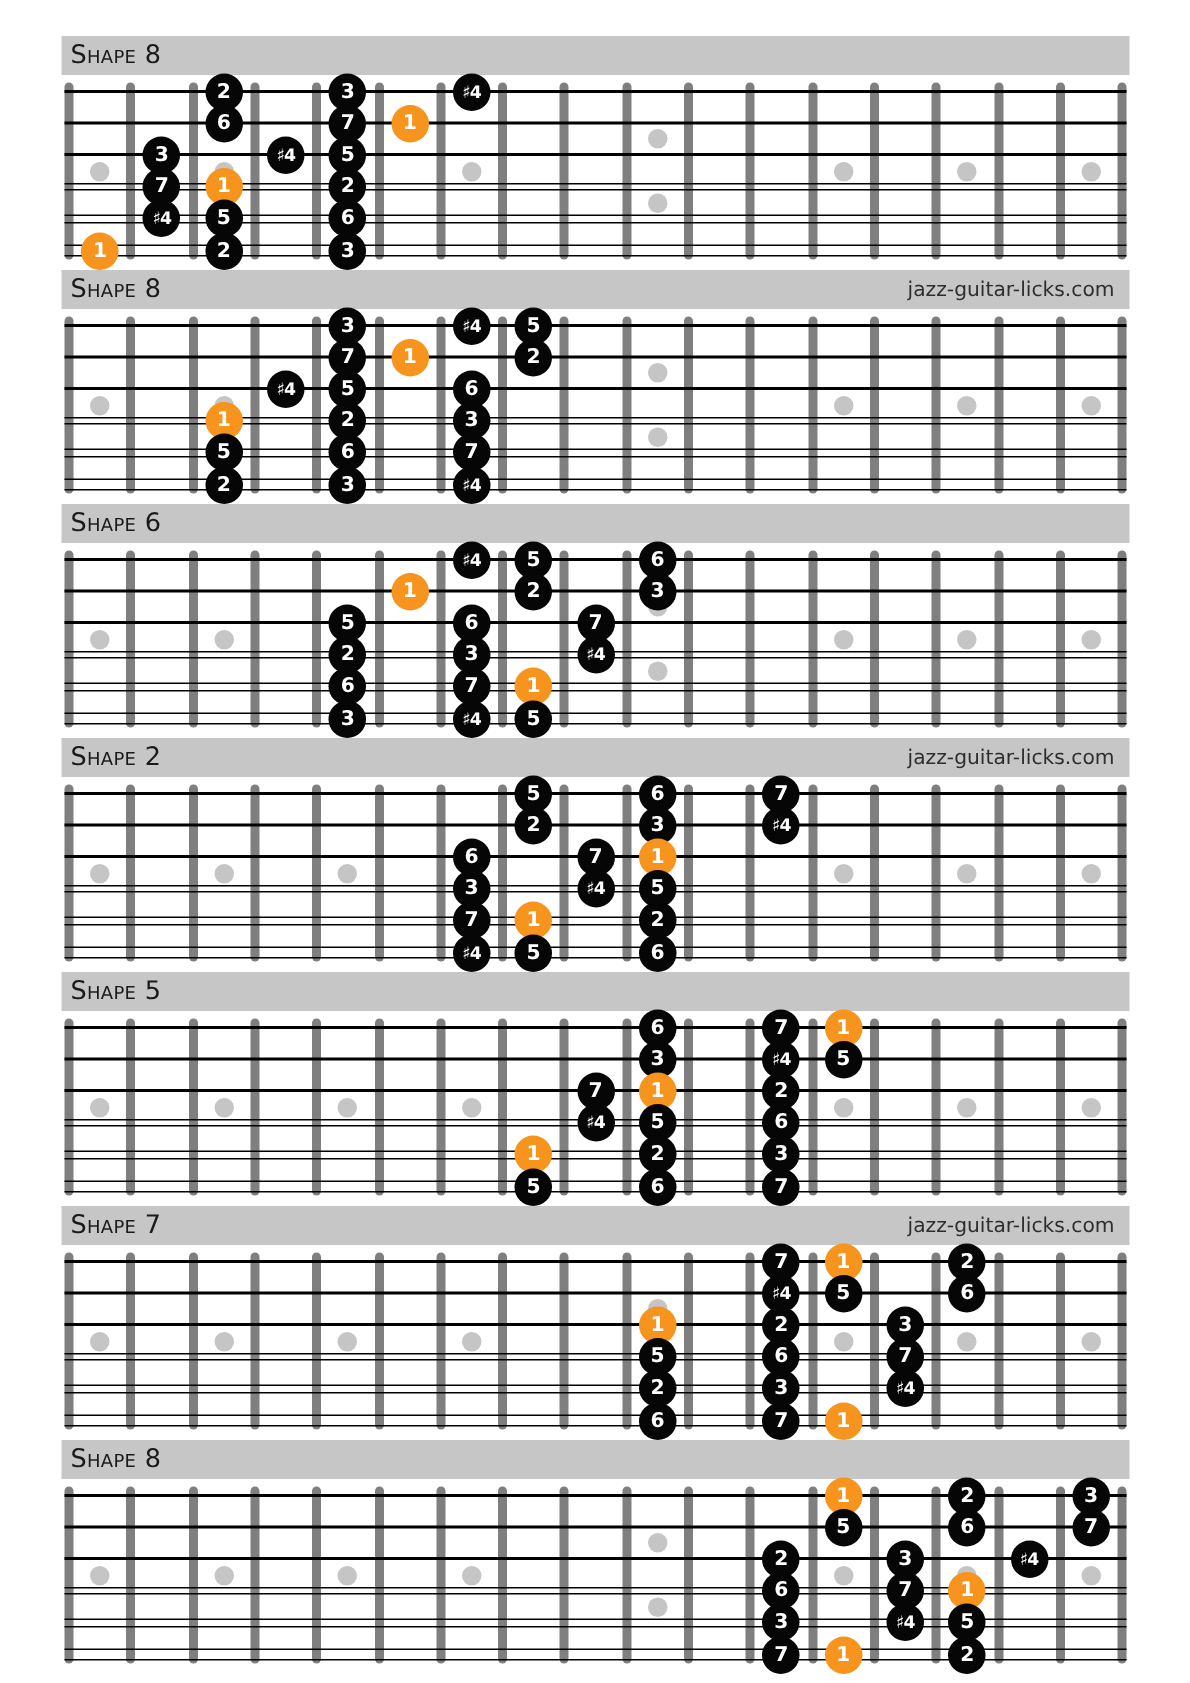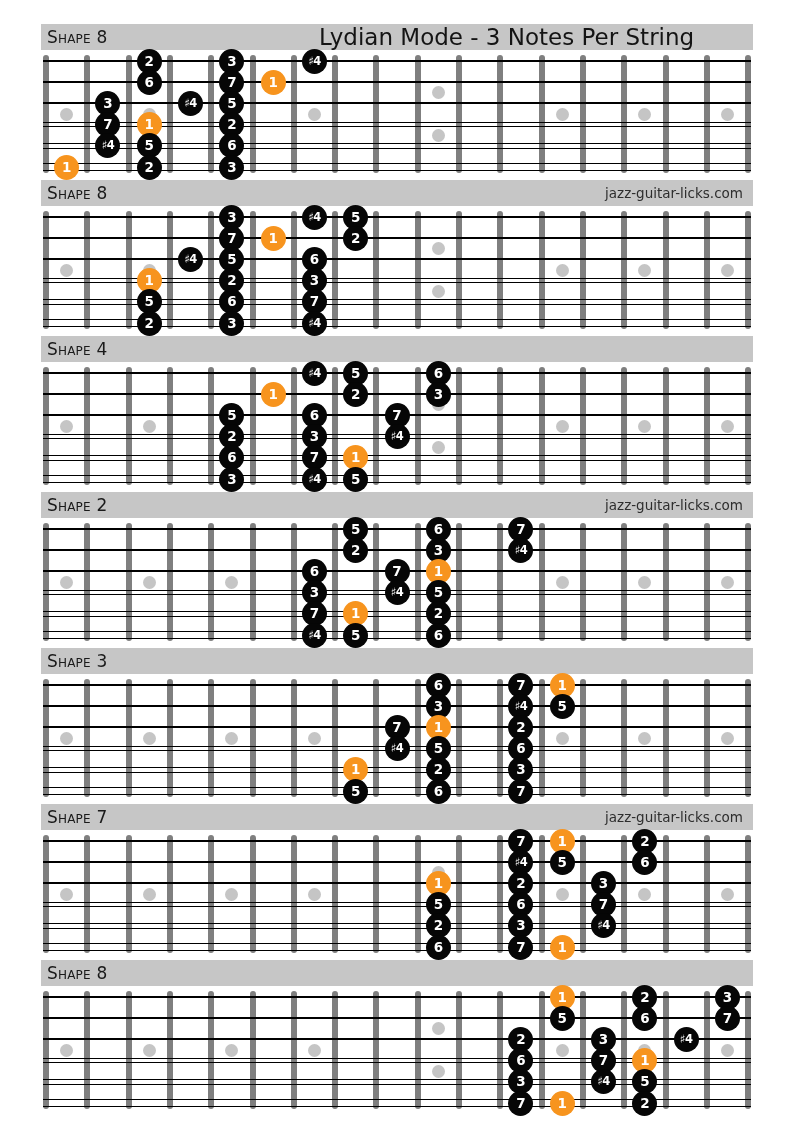--- a/index.html
+++ b/index.html
@@ -36,21 +36,20 @@
   .note.root{background:#f7941e;}
   .note.acc{font-size:11.5px;letter-spacing:-0.5px;}
 </style>
 </head>
 <body>
 
 <div id="page">
     <div style="position: absolute; left: 0px; top: 0px;">
       <div class="hbar" style="top: 24px; background: rgb(198, 198, 198);">
         <div class="slabel">Shape 8</div>
-        <div class="ptitle">Lydian Mode - 3 Notes Per String</div>
       </div>
       <div class="fret" style="left: 43px; top: 55px; height: 118px; background: rgb(127, 127, 127);"></div>
       <div class="fret" style="left: 84.3px; top: 55px; height: 118px; background: rgb(127, 127, 127);"></div>
       <div class="fret" style="left: 125.6px; top: 55px; height: 118px; background: rgb(127, 127, 127);"></div>
       <div class="fret" style="left: 166.9px; top: 55px; height: 118px; background: rgb(127, 127, 127);"></div>
       <div class="fret" style="left: 208.2px; top: 55px; height: 118px; background: rgb(127, 127, 127);"></div>
       <div class="fret" style="left: 249.5px; top: 55px; height: 118px; background: rgb(127, 127, 127);"></div>
       <div class="fret" style="left: 290.8px; top: 55px; height: 118px; background: rgb(127, 127, 127);"></div>
       <div class="fret" style="left: 332.1px; top: 55px; height: 118px; background: rgb(127, 127, 127);"></div>
       <div class="fret" style="left: 373.4px; top: 55px; height: 118px; background: rgb(127, 127, 127);"></div>
@@ -149,21 +148,21 @@
       <div class="note" style="left: 301.95px; top: 268.1px;">3</div>
       <div class="note" style="left: 136.75px; top: 289.3px;">5</div>
       <div class="note" style="left: 219.35px; top: 289.3px;">6</div>
       <div class="note" style="left: 301.95px; top: 289.3px;">7</div>
       <div class="note" style="left: 136.75px; top: 310.5px;">2</div>
       <div class="note" style="left: 219.35px; top: 310.5px;">3</div>
       <div class="note acc" style="left: 301.95px; top: 310.5px;">♯4</div>
     </div>
     <div style="position: absolute; left: 0px; top: 0px;">
       <div class="hbar" style="top: 336px; background: rgb(198, 198, 198);">
-        <div class="slabel">Shape 4</div>
+        <div class="slabel">Shape 6</div>
       </div>
       <div class="fret" style="left: 43px; top: 367px; height: 118px; background: rgb(127, 127, 127);"></div>
       <div class="fret" style="left: 84.3px; top: 367px; height: 118px; background: rgb(127, 127, 127);"></div>
       <div class="fret" style="left: 125.6px; top: 367px; height: 118px; background: rgb(127, 127, 127);"></div>
       <div class="fret" style="left: 166.9px; top: 367px; height: 118px; background: rgb(127, 127, 127);"></div>
       <div class="fret" style="left: 208.2px; top: 367px; height: 118px; background: rgb(127, 127, 127);"></div>
       <div class="fret" style="left: 249.5px; top: 367px; height: 118px; background: rgb(127, 127, 127);"></div>
       <div class="fret" style="left: 290.8px; top: 367px; height: 118px; background: rgb(127, 127, 127);"></div>
       <div class="fret" style="left: 332.1px; top: 367px; height: 118px; background: rgb(127, 127, 127);"></div>
       <div class="fret" style="left: 373.4px; top: 367px; height: 118px; background: rgb(127, 127, 127);"></div>
@@ -262,21 +261,21 @@
       <div class="note" style="left: 425.85px; top: 580.1px;">5</div>
       <div class="note" style="left: 301.95px; top: 601.3px;">7</div>
       <div class="note root" style="left: 343.25px; top: 601.3px;">1</div>
       <div class="note" style="left: 425.85px; top: 601.3px;">2</div>
       <div class="note acc" style="left: 301.95px; top: 622.5px;">♯4</div>
       <div class="note" style="left: 343.25px; top: 622.5px;">5</div>
       <div class="note" style="left: 425.85px; top: 622.5px;">6</div>
     </div>
     <div style="position: absolute; left: 0px; top: 0px;">
       <div class="hbar" style="top: 648px; background: rgb(198, 198, 198);">
-        <div class="slabel">Shape 3</div>
+        <div class="slabel">Shape 5</div>
       </div>
       <div class="fret" style="left: 43px; top: 679px; height: 118px; background: rgb(127, 127, 127);"></div>
       <div class="fret" style="left: 84.3px; top: 679px; height: 118px; background: rgb(127, 127, 127);"></div>
       <div class="fret" style="left: 125.6px; top: 679px; height: 118px; background: rgb(127, 127, 127);"></div>
       <div class="fret" style="left: 166.9px; top: 679px; height: 118px; background: rgb(127, 127, 127);"></div>
       <div class="fret" style="left: 208.2px; top: 679px; height: 118px; background: rgb(127, 127, 127);"></div>
       <div class="fret" style="left: 249.5px; top: 679px; height: 118px; background: rgb(127, 127, 127);"></div>
       <div class="fret" style="left: 290.8px; top: 679px; height: 118px; background: rgb(127, 127, 127);"></div>
       <div class="fret" style="left: 332.1px; top: 679px; height: 118px; background: rgb(127, 127, 127);"></div>
       <div class="fret" style="left: 373.4px; top: 679px; height: 118px; background: rgb(127, 127, 127);"></div>

